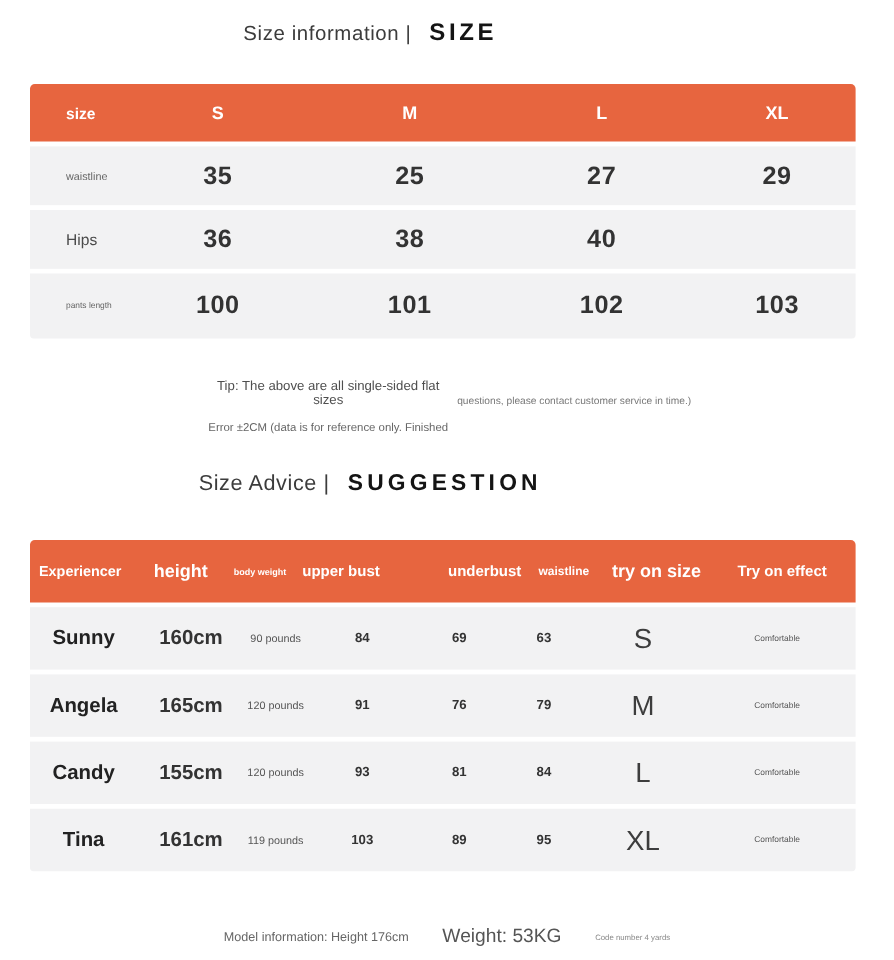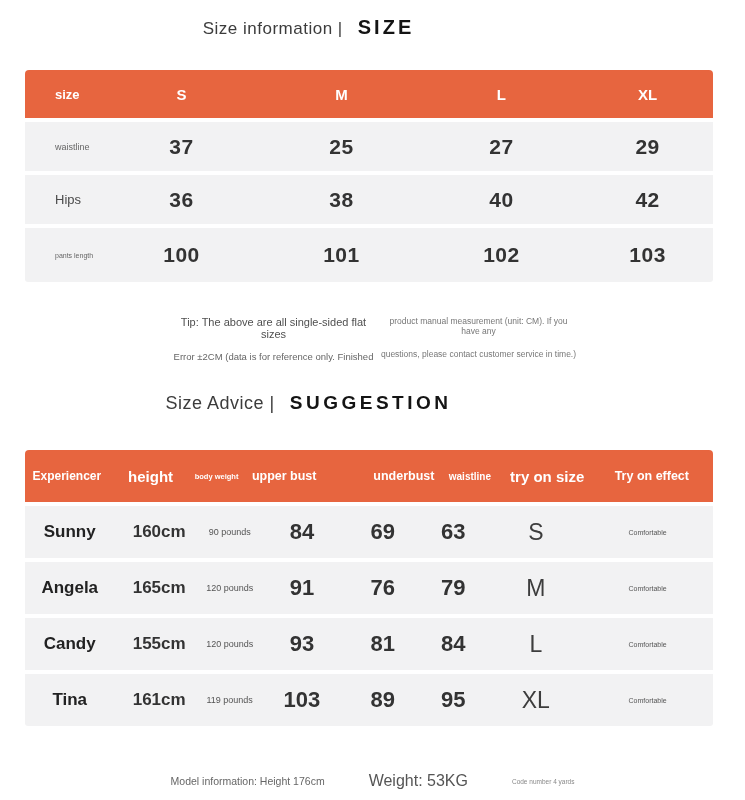--- a/index.html
+++ b/index.html
@@ -67,26 +67,26 @@
   #table2 .t-header .h-height     { font-size:15px;   font-weight:bold; }
   #table2 .t-header .h-bodyweight { font-size:7.5px;  font-weight:bold; }
   #table2 .t-header .h-upperbust  { font-size:12.5px; font-weight:bold; }
   #table2 .t-header .h-underbust  { font-size:12.5px; font-weight:bold;margin-left:44px; }
   #table2 .t-header .h-waistline  { font-size:10px;   font-weight:600; }
   #table2 .t-header .h-tryonsize  { font-size:15px;   font-weight:bold; }
   #table2 .t-header .h-tryoneffect{ font-size:12.5px; font-weight:600; }
   .v-name   { font-size:17px; font-weight:700; color:#222; }
   .v-height { font-size:17px; font-weight:600; color:#333; }
   .v-lbs    { font-size:9px;  color:#555; }
-  .v-num    { font-size:22px; font-weight:600; color:#333; }
+  .v-num    { font-size:11px; font-weight:600; color:#333; }
   .v-size   { font-size:23px; font-weight:400; color:#3d3d3d; }
   .v-effect { font-size:7px;  color:#555; }
 
   
-  #footer { position:absolute; top:772px; left:0; width:745px; display:flex; justify-content:center; align-items:center; gap:44px; }
+  #footer { position:absolute; top:772px; left:0; width:745px; display:flex; justify-content:center; align-items:center; gap:28px; }
   .f-model  { font-size:10.5px; color:#666; }
   .f-weight { font-size:16px;   color:#555; }
   .f-code   { font-size:6.5px;  color:#888; }
 </style>
 </head>
 <body>
 
 <div id="title1" class="sec-title">
   <span class="title-left">Size information |</span>
   <span class="title-right">SIZE</span>
@@ -95,48 +95,46 @@
 <div id="table1" class="tbl">
   <div class="t-header">
     <div class="t1-c0">size</div>
     <div class="t1-c1 hcell">S</div>
     <div class="t1-c2 hcell">M</div>
     <div class="t1-c3 hcell">L</div>
     <div class="t1-c4 hcell">XL</div>
   </div>
   <div class="t-row">
     <div class="t1-c0 lbl-sm">waistline</div>
-    <div class="t1-c1 val">37</div>
+    <div class="t1-c1 val">35</div>
     <div class="t1-c2 val">25</div>
     <div class="t1-c3 val">27</div>
     <div class="t1-c4 val">29</div>
   </div>
   <div class="t-row">
     <div class="t1-c0 lbl-md">Hips</div>
     <div class="t1-c1 val">36</div>
     <div class="t1-c2 val">38</div>
     <div class="t1-c3 val">40</div>
-    <div class="t1-c4 val">42</div>
   </div>
   <div class="t-row tall">
     <div class="t1-c0 lbl-xs">pants length</div>
     <div class="t1-c1 val">100</div>
     <div class="t1-c2 val">101</div>
     <div class="t1-c3 val">102</div>
     <div class="t1-c4 val">103</div>
   </div>
 </div>
 
 <div id="tip">
   <div class="tip-left">
     <div class="l1">Tip: The above are all single-sided flat sizes</div>
     <div class="l2">Error ±2CM (data is for reference only. Finished</div>
   </div>
   <div class="tip-right">
-    <div class="l1">product manual measurement (unit: CM). If you have any</div>
     <div class="l2">questions, please contact customer service in time.)</div>
   </div>
 </div>
 
 <div id="title2" class="sec-title">
   <span class="title-left">Size Advice |</span>
   <span class="title-right">SUGGESTION</span>
 </div>
 
 <div id="table2" class="tbl">

